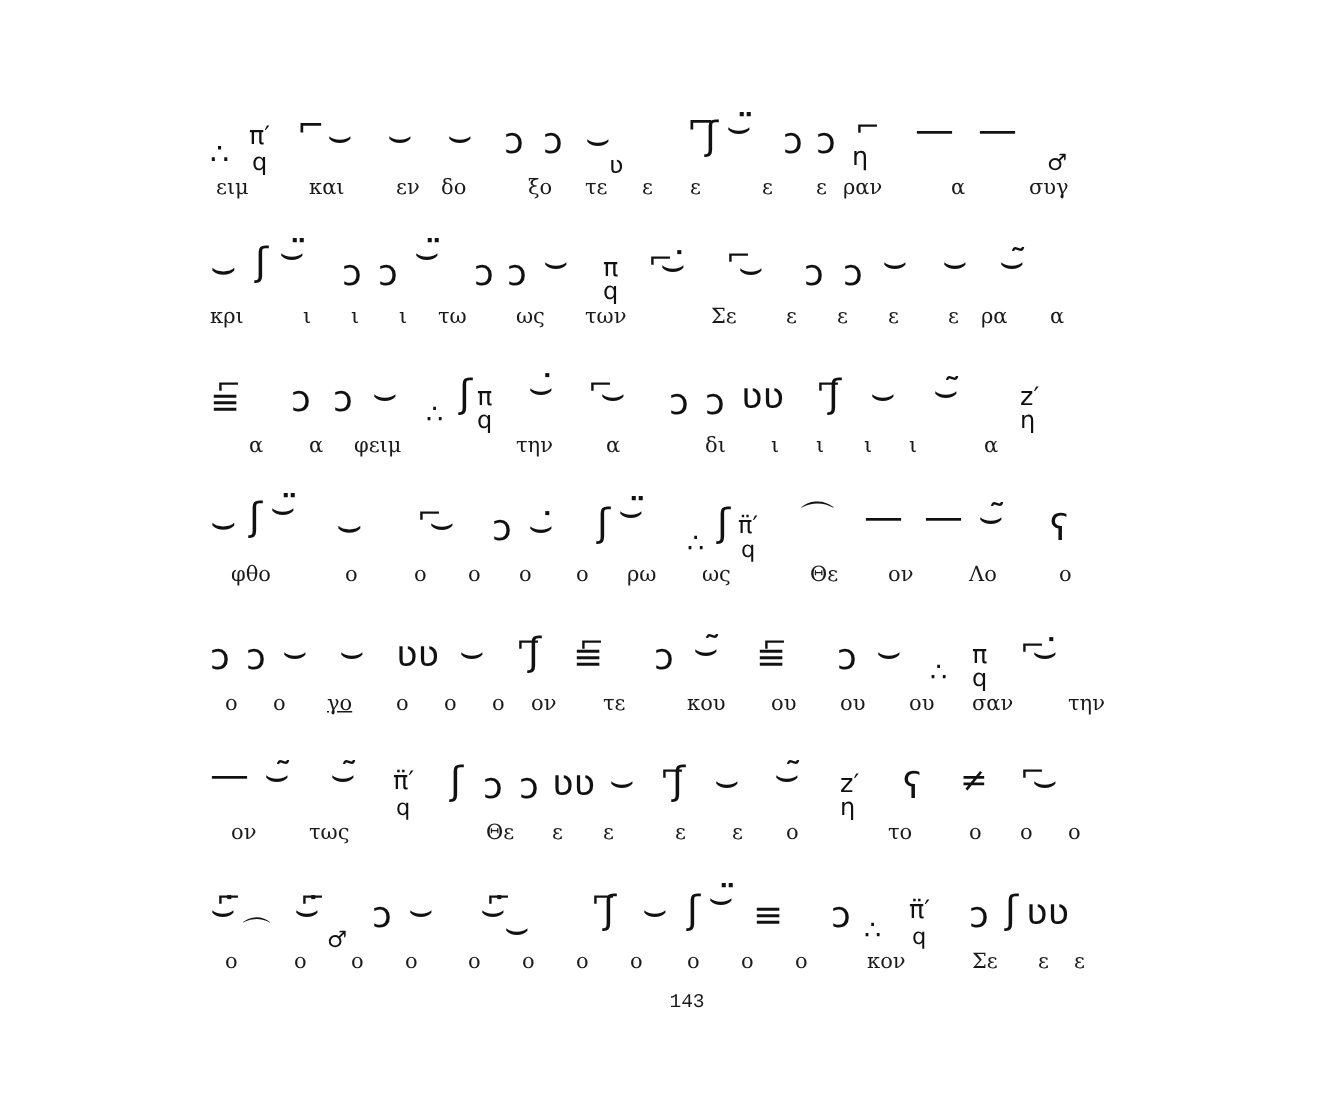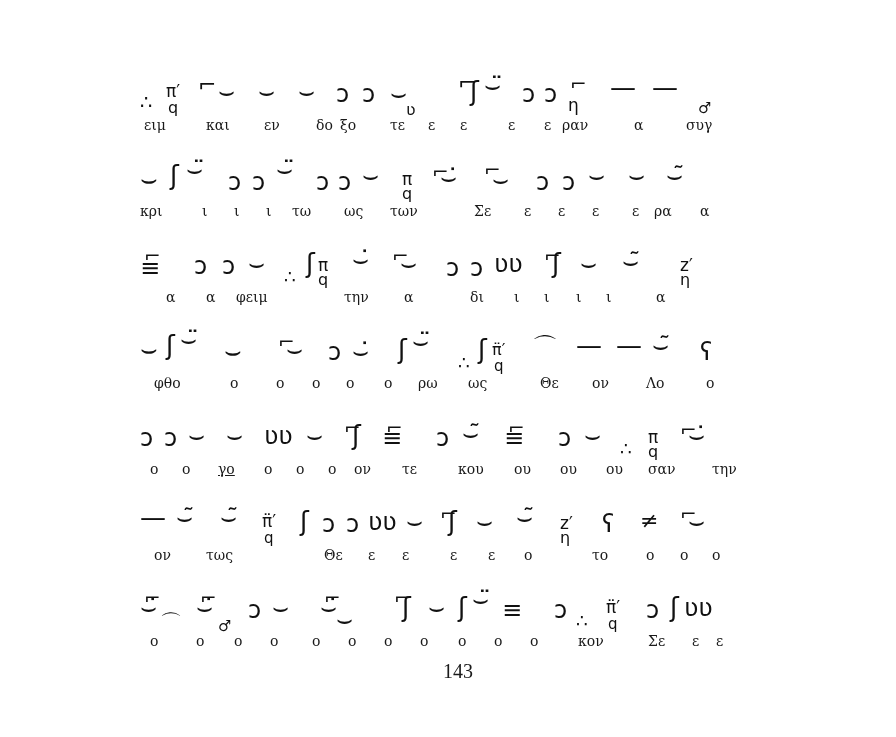--- a/index.html
+++ b/index.html
@@ -58,22 +58,22 @@
     line-height: 1;
     color: #1a1a1a;
     white-space: nowrap;
   }
   #page-number {
     position: absolute;
     left: 0;
     right: 0;
     top: 660px;
     text-align: center;
-    font-family: Liberation Serif, serif;
-    font-size: 20px;
+    font-family: Liberation Mono, monospace;
+    font-size: 13px;
     color: #1a1a1a;
     padding-left: 20px;
   }
 </style>
 </head>
 <body>
 
 <div id="page">
 
   <div id="score">
@@ -98,22 +98,22 @@
           <span class="neume" style="left: 430px; bottom: 24px; font-size: 20px;">⌐</span>
           <span class="neume" style="left: 428px; bottom: 4px; font-size: 17px;">η</span>
           <span class="neume" style="left: 470px; bottom: 18px; font-size: 26px;">—</span>
           <span class="neume" style="left: 512px; bottom: 18px; font-size: 26px;">—</span>
           <span class="neume" style="left: 558px; bottom: 2px; font-size: 15px;">♂</span>
         </div>
         <div class="lyric-row">
           <span class="lyric" style="left: 4px;">ειμ</span>
           <span class="lyric" style="left: 66px;">και</span>
           <span class="lyric" style="left: 124px;">εν</span>
-          <span class="lyric" style="left: 176px;">δο</span>
-          <span class="lyric" style="left: 200px;">ξο</span>
+          <span class="lyric" style="left: 154px;">δο</span>
+          <span class="lyric" style="left: 212px;">ξο</span>
           <span class="lyric" style="left: 250px;">τε</span>
           <span class="lyric" style="left: 288px;">ε</span>
           <span class="lyric" style="left: 320px;">ε</span>
           <span class="lyric" style="left: 368px;">ε</span>
           <span class="lyric" style="left: 404px;">ε</span>
           <span class="lyric" style="left: 422px;">ραν</span>
           <span class="lyric" style="left: 494px;">α</span>
           <span class="lyric" style="left: 546px;">συγ</span>
         </div>
       </div>

